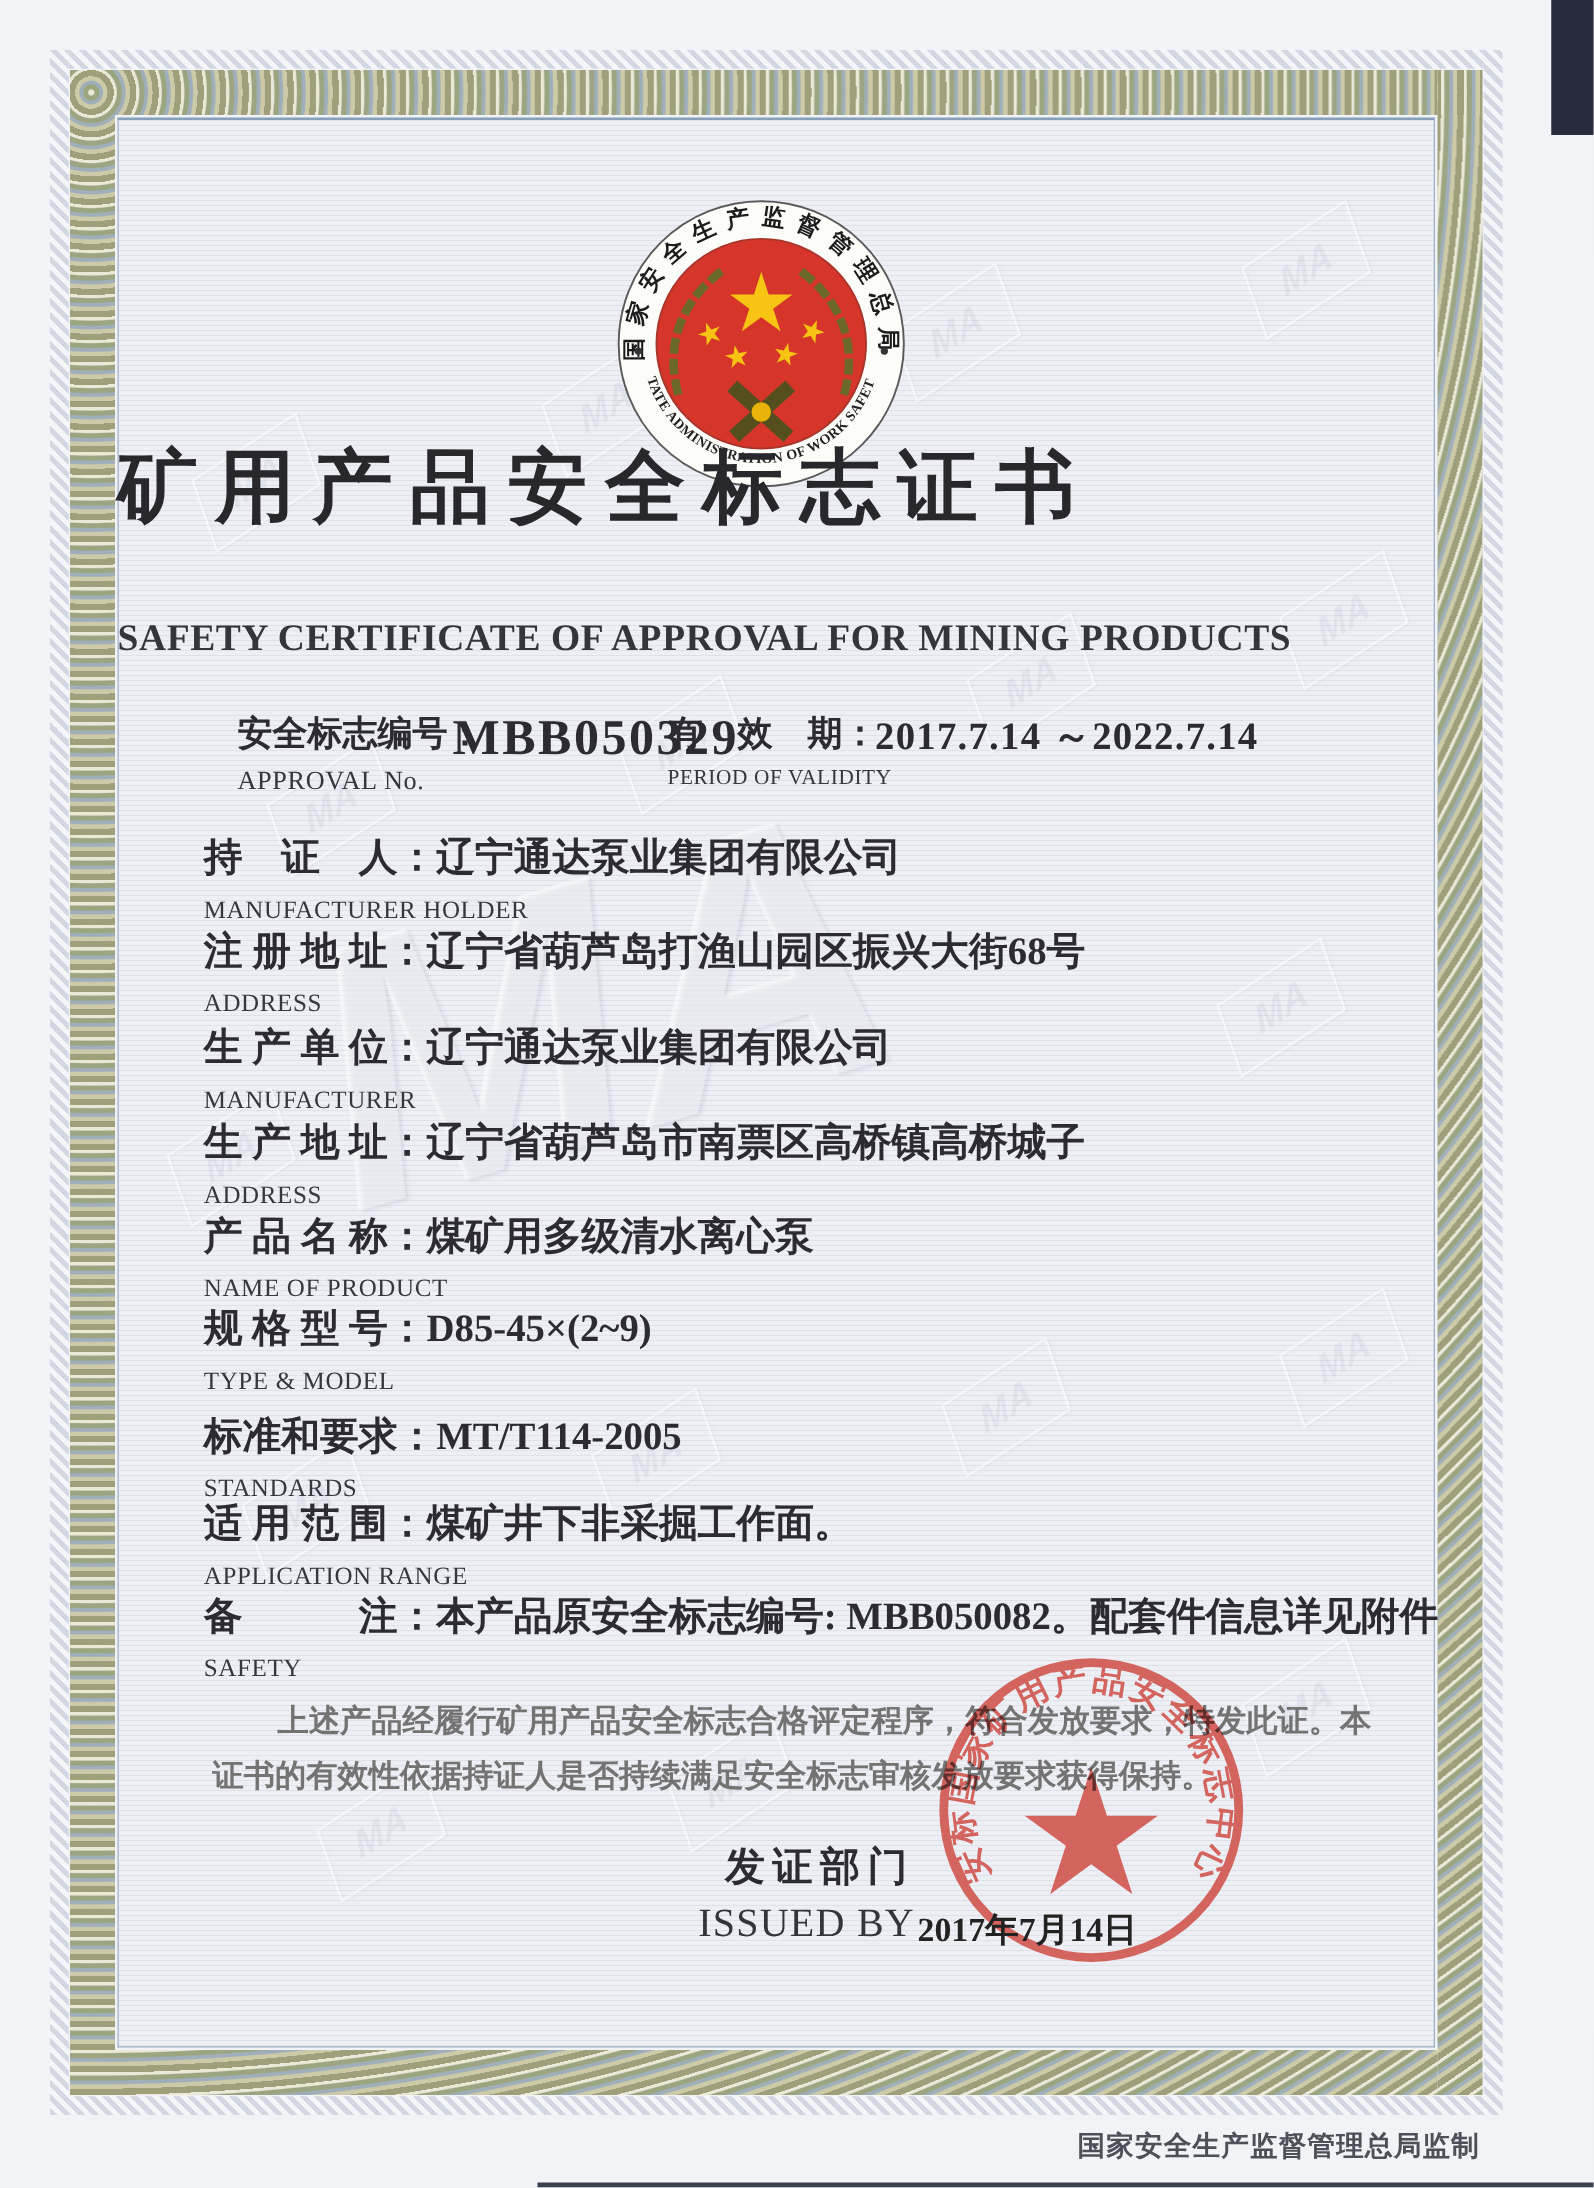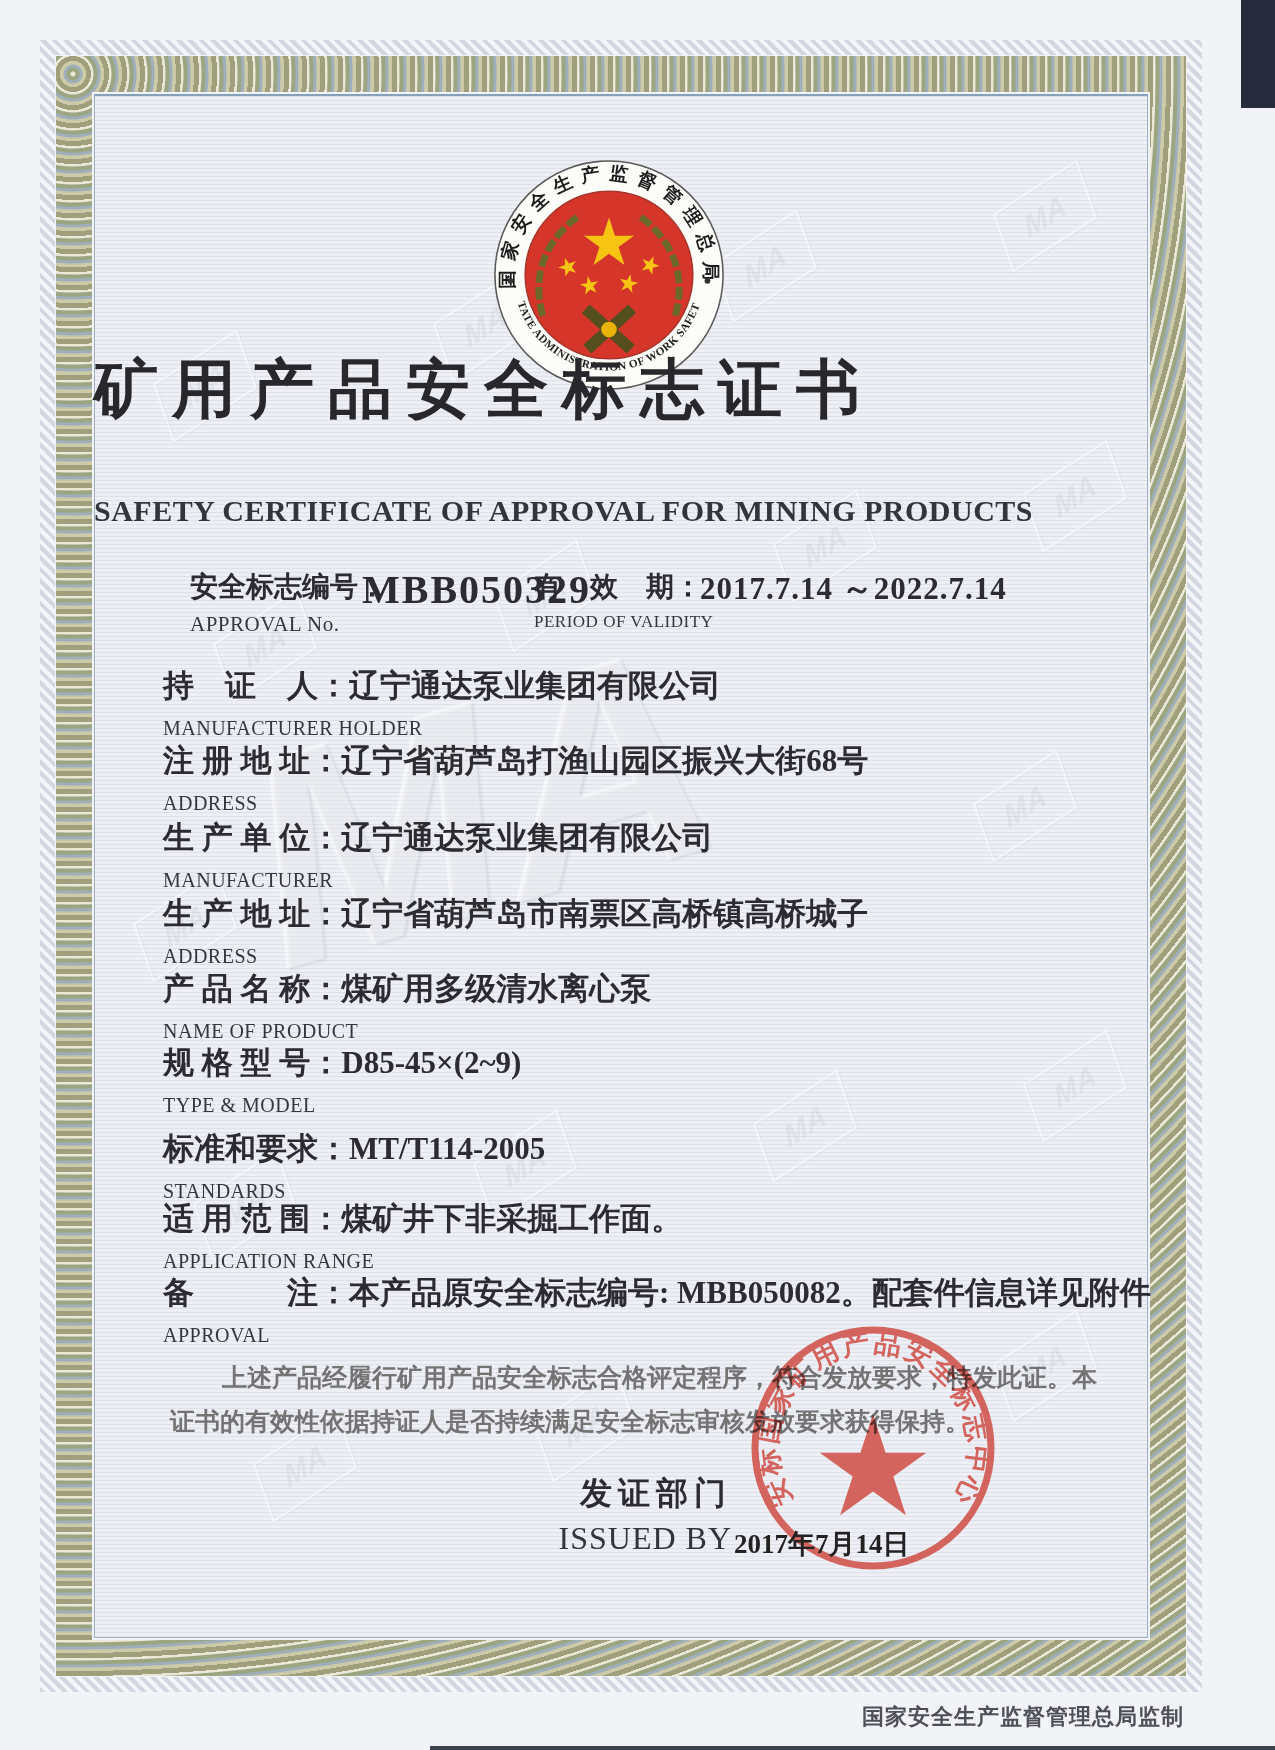--- a/index.html
+++ b/index.html
@@ -197,21 +197,21 @@
   <div class="row" style="top:1034px">
     <span class="lbl">标准和要求：</span><span class="val">MT/T114-2005</span>
     <span class="cap">STANDARDS</span>
   </div>
   <div class="row" style="top:1104px">
     <span class="lbl">适 用 范 围：</span><span class="val">煤矿井下非采掘工作面。</span>
     <span class="cap">APPLICATION RANGE</span>
   </div>
   <div class="row" style="top:1178px">
     <span class="lbl">备　　　注：</span><span class="val">本产品原安全标志编号: MBB050082。配套件信息详见附件</span>
-    <span class="cap">APPROVAL</span>
+    <span class="cap">SAFETY</span>
   </div>
 
   <div class="statement">
     <div class="l1">上述产品经履行矿用产品安全标志合格评定程序，符合发放要求，特发此证。本</div>
     <div class="l2">证书的有效性依据持证人是否持续满足安全标志审核发放要求获得保持。</div>
   </div>
 
   <div class="issuer">
     <div class="cn">发证部门</div>
     <div class="en">ISSUED BY</div>

